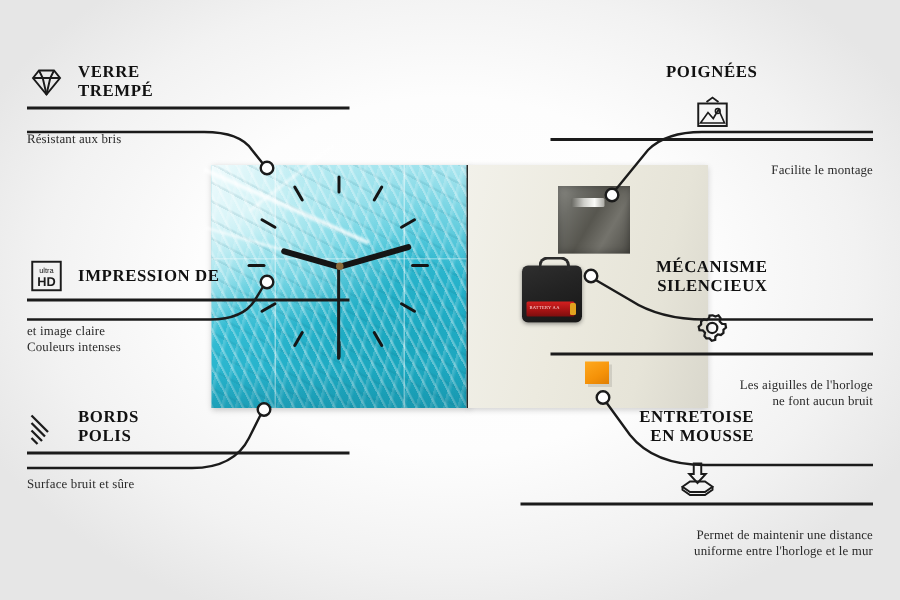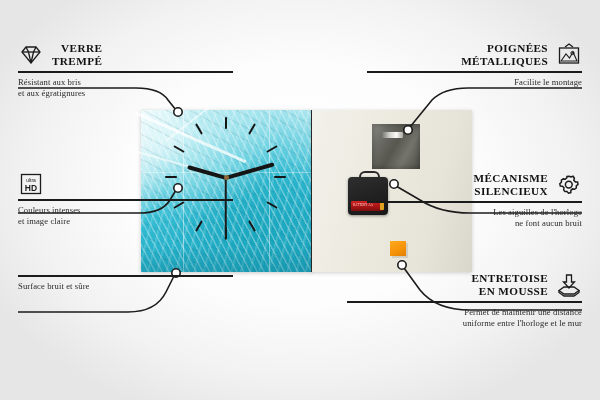--- a/index.html
+++ b/index.html
@@ -84,26 +84,26 @@
 
   
   .callout{position:absolute;width:215px;}
   .callout .head{display:flex;align-items:center;gap:8px;}
   .callout .title{
     font-weight:bold;font-size:11.2px;color:#111;
     letter-spacing:.4px;line-height:13px;text-transform:uppercase;
   }
   .callout .rule{height:1.6px;background:#1b1b1b;margin-top:3px;}
   .callout .desc{
-    font-size:8.6px;color:#2a2a2a;line-height:11px;margin-top:4px;letter-spacing:.1px;
+    font-size:8.6px;color:#2a2a2a;line-height:11px;margin-top:14px;letter-spacing:.1px;
   }
   .left .head{justify-content:flex-start;}
-  .left .title{text-align:right;}
+  .left .title{text-align:left;}
   .left .desc{text-align:left;}
-  .right .head{flex-direction:row;justify-content:flex-end;}
+  .right .head{flex-direction:column;justify-content:flex-end;}
   .right .title{text-align:right;}
   .right .desc{text-align:right;font-family:Liberation Serif, serif;}
   .ico{width:26px;height:24px;flex:0 0 26px;display:block;}
   .right .ico{order:2;}
 
   svg.connector{position:absolute;overflow:visible;pointer-events:none;}
   svg.connector path{fill:none;stroke:#1b1b1b;stroke-width:1.6;}
   svg.connector circle{fill:#ffffff;stroke:#1b1b1b;stroke-width:1.6;}
 </style>
 </head>
@@ -186,60 +186,73 @@
         </g>
       </svg>
       <div>
         <div class="title">VERRE</div>
         <div class="title">TREMPÉ</div>
       </div>
     </div>
     <div class="rule"></div>
     <div class="desc">
       <div>Résistant aux bris</div>
-      <div>et aux égratignures</div>
     </div>
   </div>
 
   <div class="callout left" style="left:18px;top:172px;">
     <div class="head">
       <svg class="ico" viewBox="0 0 26 24">
         <rect x="3.5" y="2.5" width="19" height="19" fill="none" stroke="#1b1b1b" stroke-width="1.3"></rect>
         <text x="13" y="10" font-family="Liberation Sans, sans-serif" font-size="5" text-anchor="middle" fill="#1b1b1b">ultra</text>
         <text x="13" y="18.5" font-family="Liberation Sans, sans-serif" font-size="8.5" font-weight="bold" text-anchor="middle" fill="#1b1b1b">HD</text>
       </svg>
       <div>
-      </div>
-    </div>
-    <div class="rule"></div>
-    <div class="desc">
+        <div class="title">IMPRESSION DE</div>
+      </div>
+    </div>
+    <div class="rule"></div>
+    <div class="desc">
+      <div>et image claire</div>
       <div>Couleurs intenses</div>
-      <div>et image claire</div>
     </div>
   </div>
 
   <div class="callout left" style="left:18px;top:272px;">
+    <div class="head">
+      <svg class="ico" viewBox="0 0 26 24">
+        <g stroke="#1b1b1b" stroke-width="1.5" fill="none">
+          <path d="M3,4 L14,15"></path>
+            <path d="M3,9 L12,18"></path>
+            <path d="M3,14 L10,21"></path>
+            <path d="M3,19 L7,23"></path>
+        </g>
+      </svg>
+      <div>
+        <div class="title">BORDS</div>
+        <div class="title">POLIS</div>
+      </div>
+    </div>
     <div class="rule"></div>
     <div class="desc">
       <div>Surface bruit et sûre</div>
       <div></div>
     </div>
   </div>
 
   <div class="callout right" style="left:367px;top:42px;">
     <div class="head">
       <svg class="ico" viewBox="0 0 26 24">
         <path d="M9,4 L13,1 L17,4" fill="none" stroke="#1b1b1b" stroke-width="1.2"></path>
         <rect x="3.5" y="5" width="19" height="15" fill="none" stroke="#1b1b1b" stroke-width="1.3"></rect>
         <path d="M5,18 L10,11 L13.5,15 L17,9 L21,18 Z" fill="none" stroke="#1b1b1b" stroke-width="1.1"></path>
         <circle cx="16.5" cy="10" r="1.6" fill="none" stroke="#1b1b1b" stroke-width="1"></circle>
       </svg>
       <div>
         <div class="title">POIGNÉES</div>
-        <div class="title">MÉTALLIQUES</div>
       </div>
     </div>
     <div class="rule"></div>
     <div class="desc">
       <div>Facilite le montage</div>
     </div>
   </div>
 
   <div class="callout right" style="left:347px;top:272px;width:235px;">
     <div class="head">

